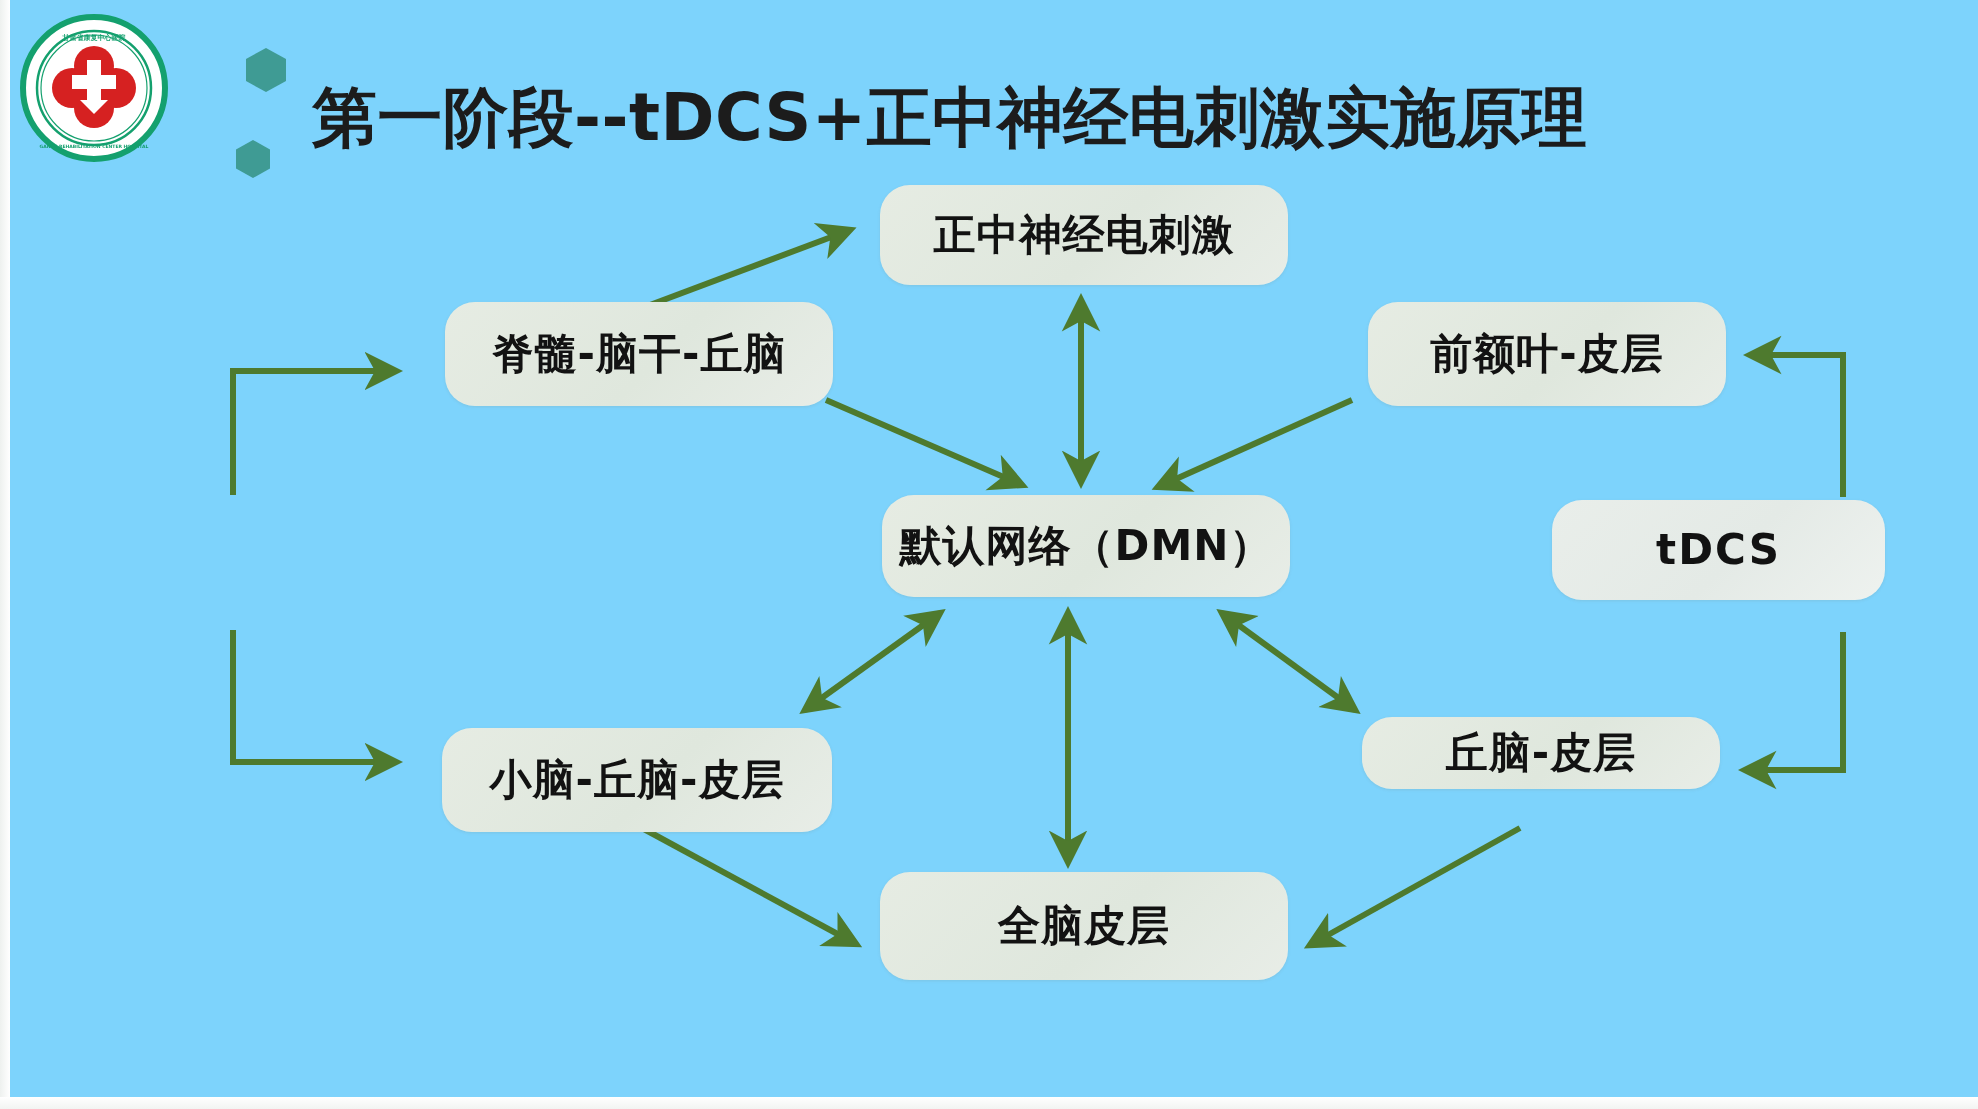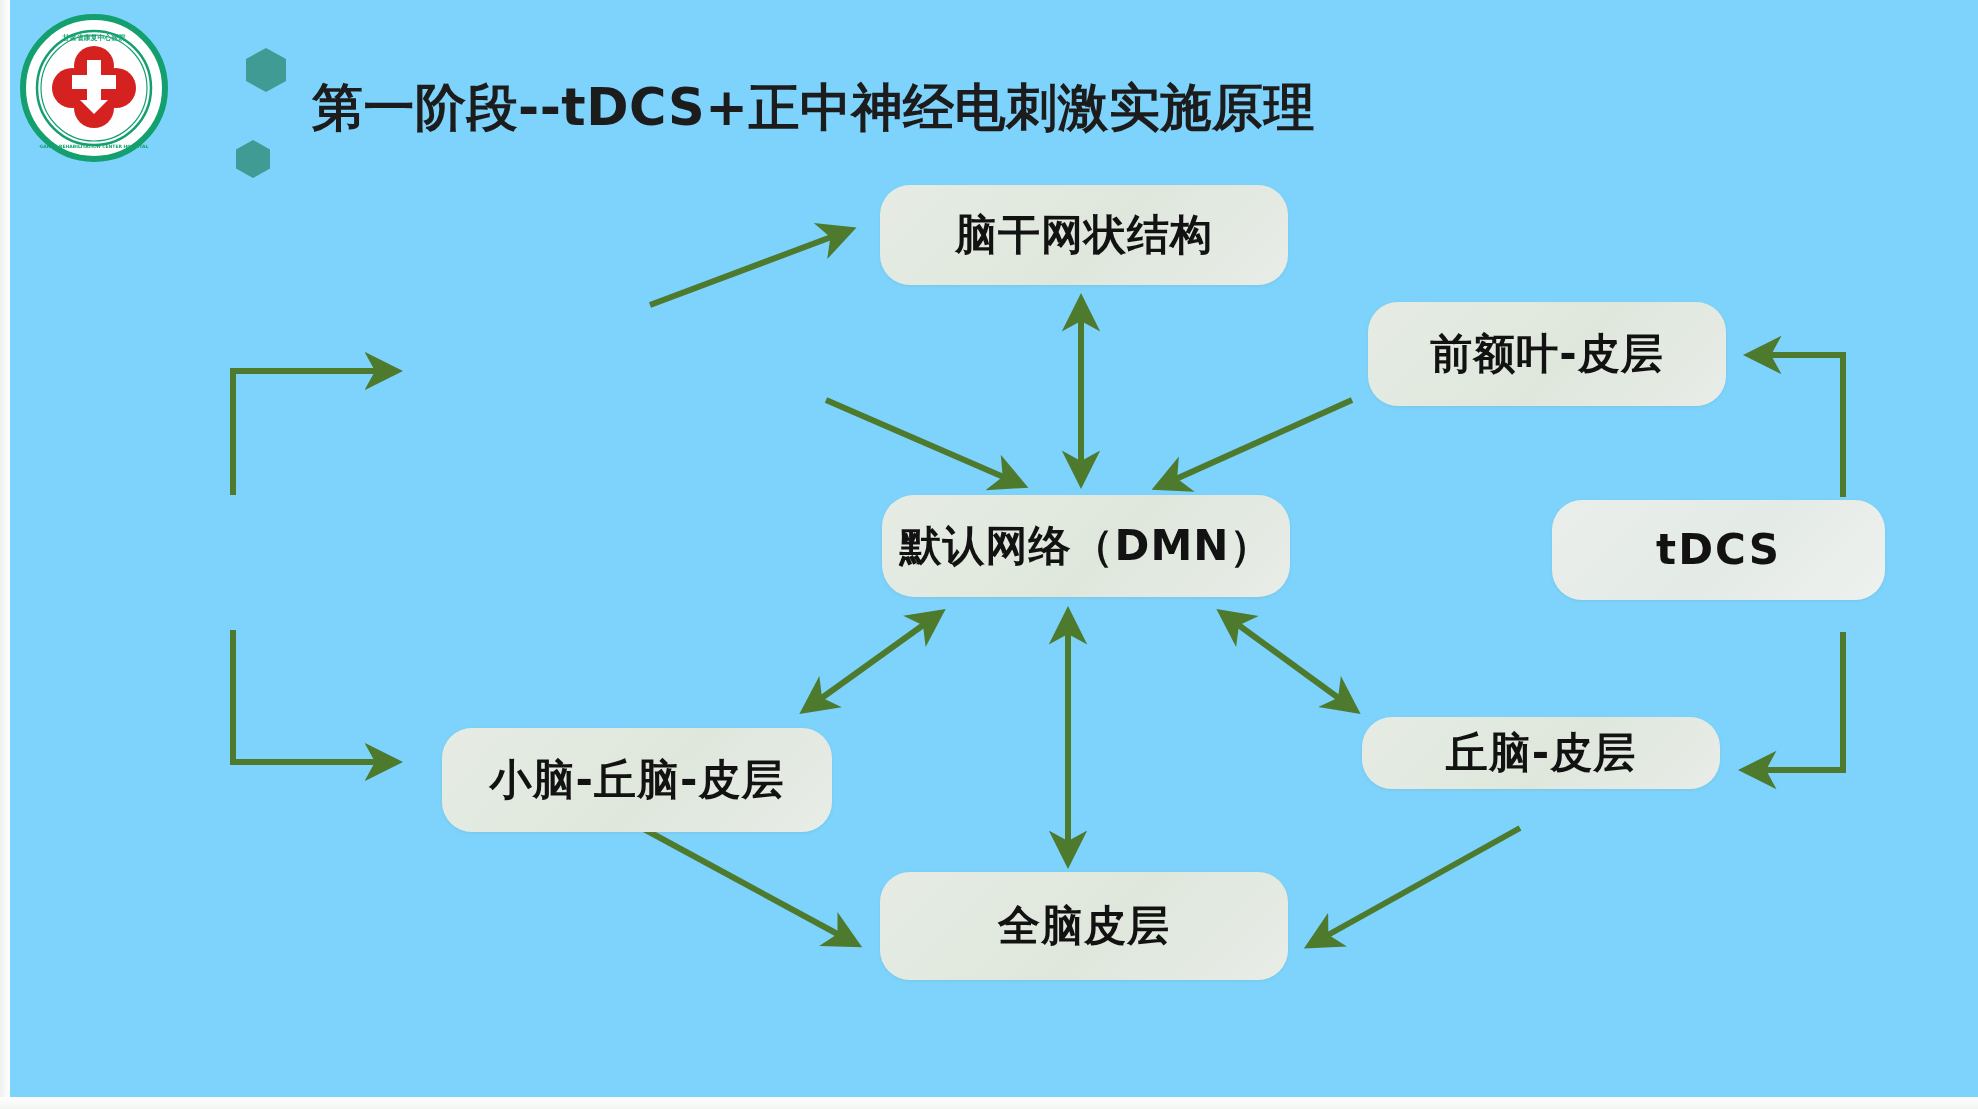--- a/index.html
+++ b/index.html
@@ -43,21 +43,21 @@
     clip-path: polygon(50% 0%, 100% 25%, 100% 75%, 50% 100%, 0% 75%, 0% 25%);
     filter: blur(0.4px);
   }
   .hex.h1 { left: 246px; top: 48px; }
   .hex.h2 { left: 236px; top: 140px; width: 34px; height: 38px; }
 
   
   .title {
     position: absolute;
     left: 312px; top: 74px;
-    font-size: 51px;
+    font-size: 65px;
     font-weight: 700;
     color: #1c1c1c;
     letter-spacing: 0.5px;
     white-space: nowrap;
     font-family: "DejaVu Sans", "Liberation Sans", sans-serif;
   }
 
   
   .node {
     position: absolute;
@@ -160,22 +160,23 @@
 
       <path d="M1068,613 L1068,862" marker-start="url(#ah)" marker-end="url(#ah)"></path>
 
       <path d="M642,828 L856,944" marker-end="url(#ah)"></path>
 
       <path d="M1520,828 L1310,945" marker-end="url(#ah)"></path>
     </g>
   </svg>
 
 
+  <div class="node" style="left:445px; top:302px; width:388px; height:104px;">脊髓-脑干-丘脑</div>
 
-  <div class="node" style="left:880px; top:185px; width:408px; height:100px;">脑干网状结构</div>
+  <div class="node" style="left:880px; top:185px; width:408px; height:100px;">正中神经电刺激</div>
 
   <div class="node" style="left:882px; top:495px; width:408px; height:102px;border-radius:32px;">默认网络（DMN）</div>
 
   <div class="node" style="left:1368px; top:302px; width:358px; height:104px;">前额叶-皮层</div>
 
   <div class="node pale" style="left:1552px; top:500px; width:333px; height:100px;">tDCS</div>
 
   <div class="node" style="left:442px; top:717px; width:390px; height:104px;margin-top:11px;">小脑-丘脑-皮层</div>
 
   <div class="node" style="left:1362px; top:717px; width:358px; height:72px;">丘脑-皮层</div>

